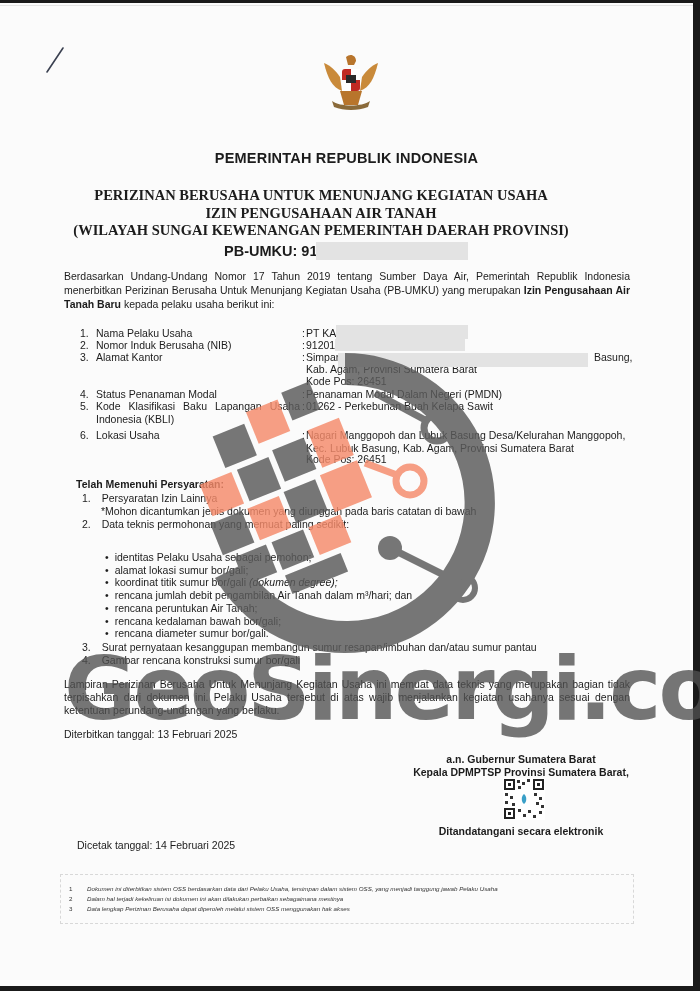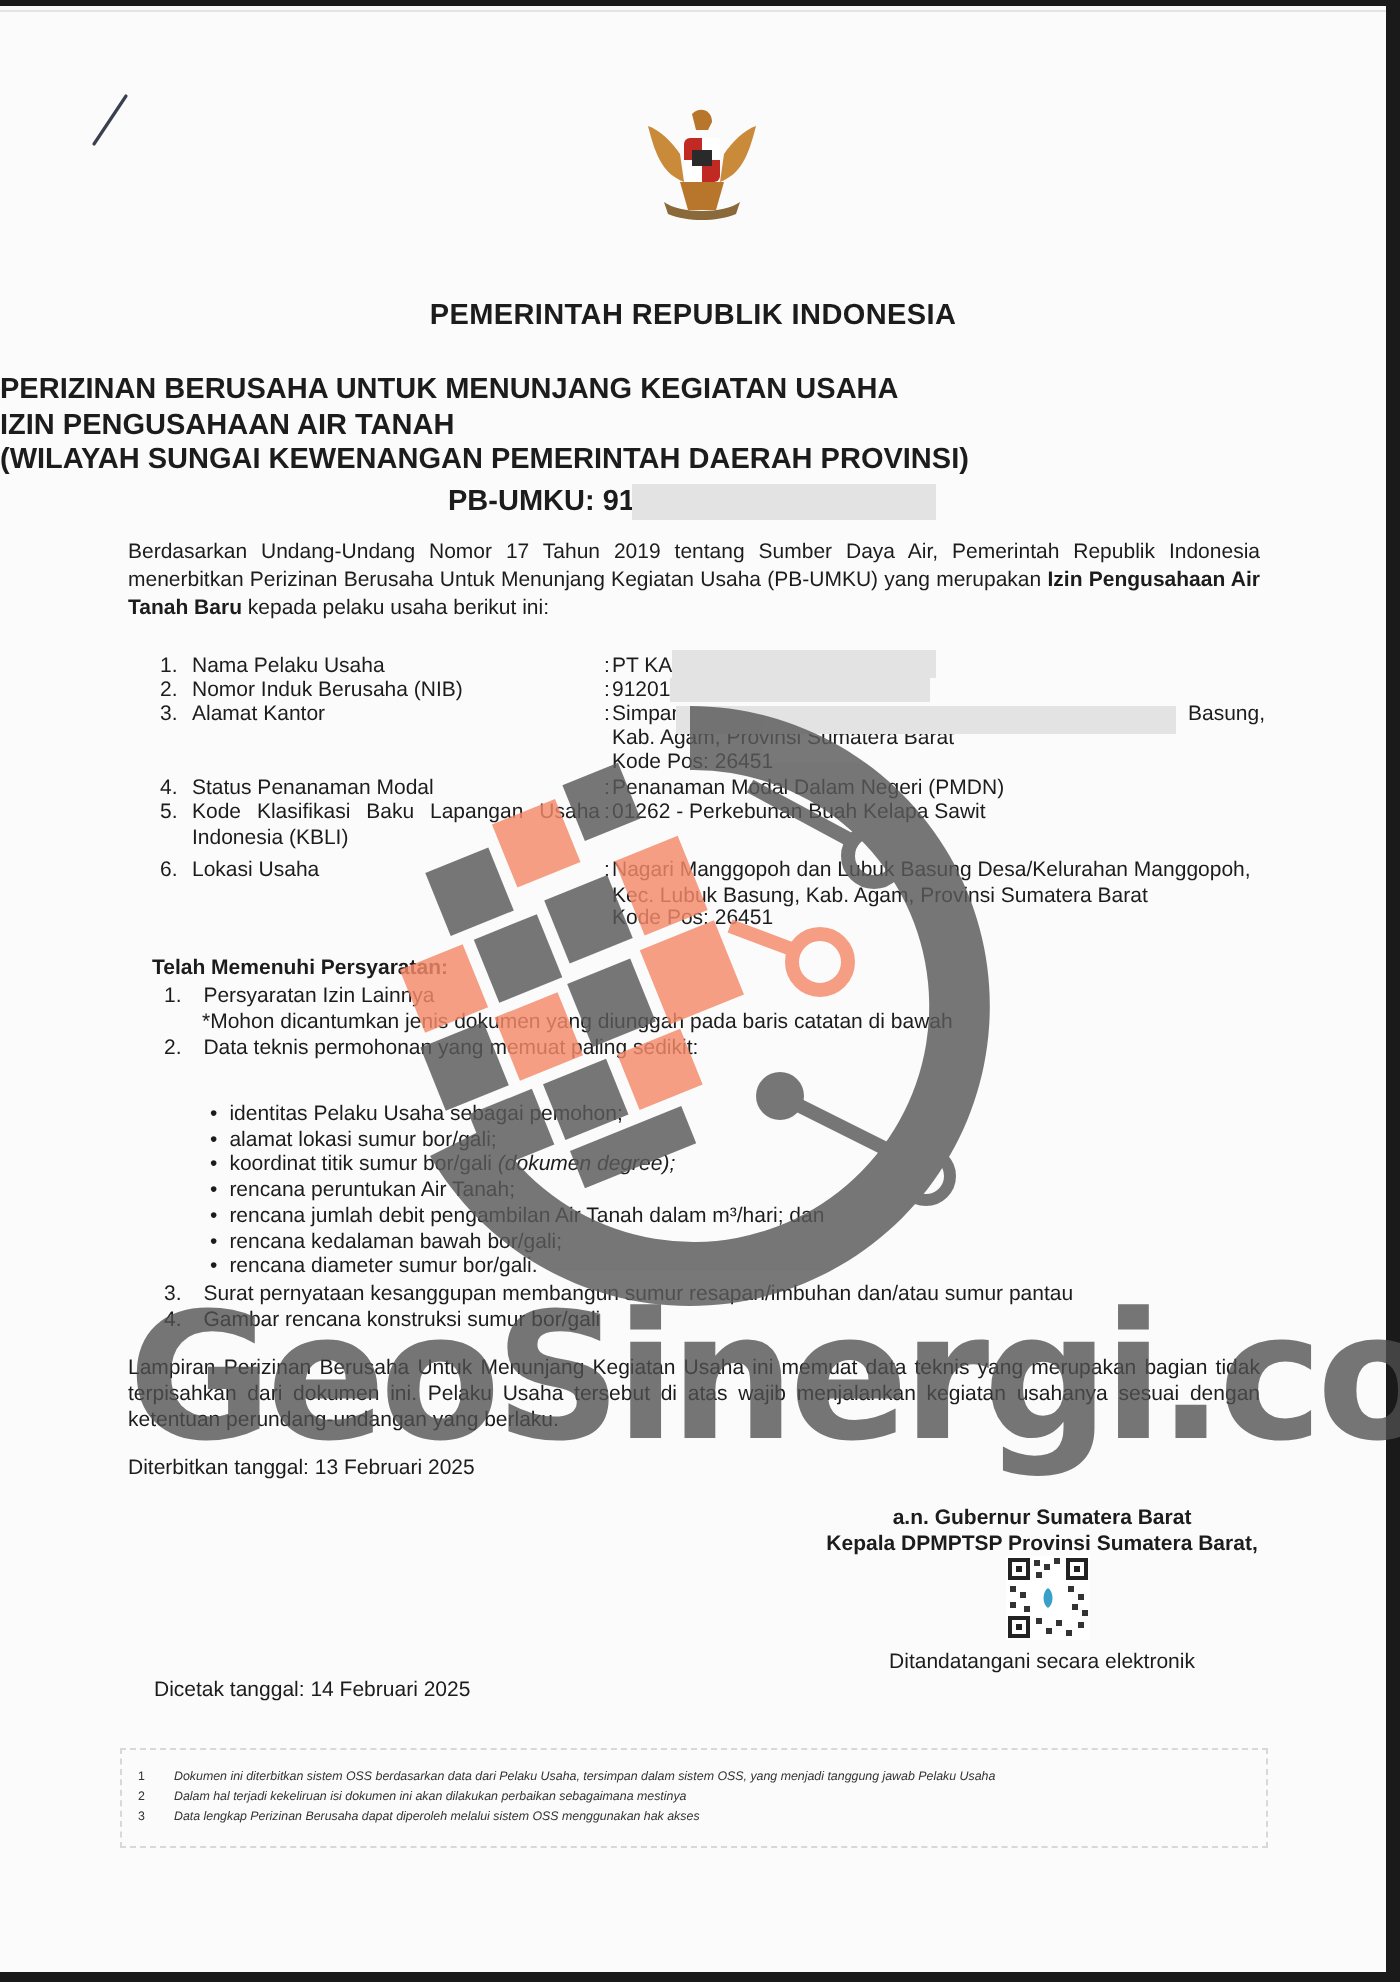--- a/index.html
+++ b/index.html
@@ -11,21 +11,21 @@
     }
     .page {
       position: absolute; left: 0; top: 3px; width: 693px; height: 983px;
       background: #fbfbfb;
     }
     .page-topline { position:absolute; left:0; top:2px; width:693px; height:1px; background:#e4e4e4; }
     .pen-mark { position:absolute; left:44px; top:42px; width:22px; height:30px; }
     .emblem { position:absolute; left:318px; top:48px; width:66px; height:66px; }
 
     .title-gov { position:absolute; left:0; width:693px; top:147px; text-align:center; font-weight:bold; font-size:14.5px; letter-spacing:0.2px; }
-    .title-block { position:absolute; left:0; width:642px; top:184px; text-align:left; font-weight:bold; font-size:14.5px; line-height:17.5px; }
+    .title-block { position:absolute; left:0; width:642px; top:184px; text-align:center; font-weight:bold; font-size:14.5px; line-height:17.5px;font-family:Liberation Serif, serif; }
     .title-block div { white-space: nowrap; }
     .pb-line { position:absolute; left:224px; top:240px; font-weight:bold; font-size:14.5px; }
     .redact { position:absolute; background:#e3e3e3; }
 
     .intro { position:absolute; left:64px; top:266px; width:566px; font-size:10.5px; line-height:14px; text-align:justify; }
     .intro b { font-weight:bold; }
 
     .fields { position:absolute; left:80px; top:324px; width:560px; font-size:10.5px; line-height:12.5px; }
     .field { position:absolute; left:0; width:560px; }
     .f-num { position:absolute; left:0; width:14px; }
@@ -37,21 +37,21 @@
     .req { position:absolute; font-size:10.5px; line-height:12.5px; }
     .req-note { position:absolute; left:101px; top:502px; font-size:10.5px; }
     .bullets { position:absolute; left:105px; top:548px; font-size:10.5px; line-height:12.7px; margin:0; padding:0; list-style:none; }
     .bullets li::before { content:"\2022"; margin-right:6px; }
     .bullets .ital { font-style:italic; }
 
     .closing { position:absolute; left:64px; top:675px; width:566px; font-size:10.5px; line-height:13px; text-align:justify; }
     .issued { position:absolute; left:64px; top:725px; font-size:10.5px; }
     .sign { position:absolute; left:380px; top:750px; width:282px; text-align:center; font-weight:bold; font-size:10.5px; line-height:13px; }
     .qr { position:absolute; left:503px; top:775px; width:42px; height:42px; }
-    .signed-e { position:absolute; left:380px; top:822px; width:282px; text-align:center; font-weight:normal; font-size:10.5px; }
+    .signed-e { position:absolute; left:380px; top:822px; width:282px; text-align:center; font-weight:bold; font-size:10.5px; }
     .printed { position:absolute; left:77px; top:836px; font-size:10.5px; }
 
     .notes-box { position:absolute; left:60px; top:871px; width:572px; height:48px; border:1px dashed #d8d8d8; }
     .note { position:absolute; left:8px; font-size:6.2px; font-style:italic; color:#333; white-space:nowrap; }
     .note .n { display:inline-block; width:18px; font-style:normal; }
 
     .wm-globe { position:absolute; left:175px; top:330px; width:340px; height:330px; pointer-events:none; }
     .wm-text { position:absolute; left:64px; top:636px; font-family:"DejaVu Sans", sans-serif; font-weight:bold; font-size:88px; letter-spacing:-3px; color:rgba(80,80,80,0.78); line-height:100px; pointer-events:none; white-space:nowrap; }
   </style>
 </head>
@@ -141,22 +141,22 @@
   <div class="req-note">*Mohon dicantumkan jenis dokumen yang diunggah pada baris catatan di bawah</div>
   <div class="req" style="left:82px;top:515px">
     <span>2.</span>
     <span style="margin-left:8px">Data teknis permohonan yang memuat paling sedikit:</span>
   </div>
 
   <ul class="bullets">
     <li>identitas Pelaku Usaha sebagai pemohon;</li>
     <li>alamat lokasi sumur bor/gali;</li>
     <li><span>koordinat titik sumur bor/gali </span><span class="ital">(dokumen degree);</span></li>
+    <li>rencana jumlah debit pengambilan Air Tanah dalam m³/hari; dan</li>
     <li>rencana peruntukan Air Tanah;</li>
-    <li>rencana jumlah debit pengambilan Air Tanah dalam m³/hari; dan</li>
     <li>rencana kedalaman bawah bor/gali;</li>
     <li>rencana diameter sumur bor/gali.</li>
   </ul>
 
   <div class="req" style="left:82px;top:638px">
     <span>3.</span>
     <span style="margin-left:8px">Surat pernyataan kesanggupan membangun sumur resapan/imbuhan dan/atau sumur pantau</span>
   </div>
   <div class="req" style="left:82px;top:651px">
     <span>4.</span>

